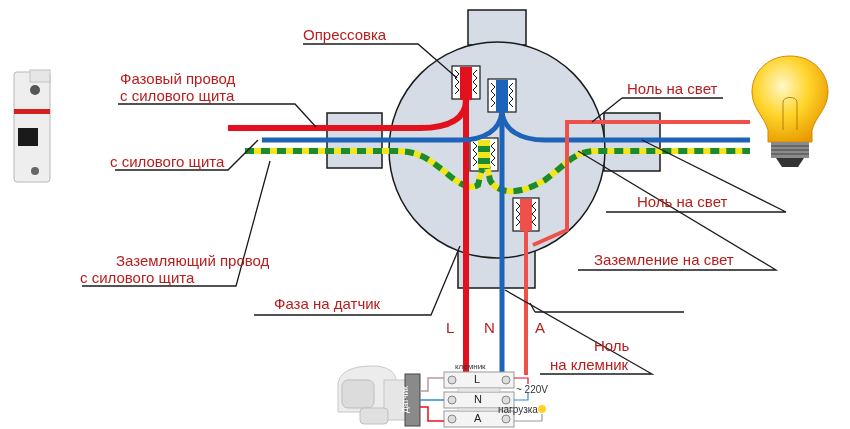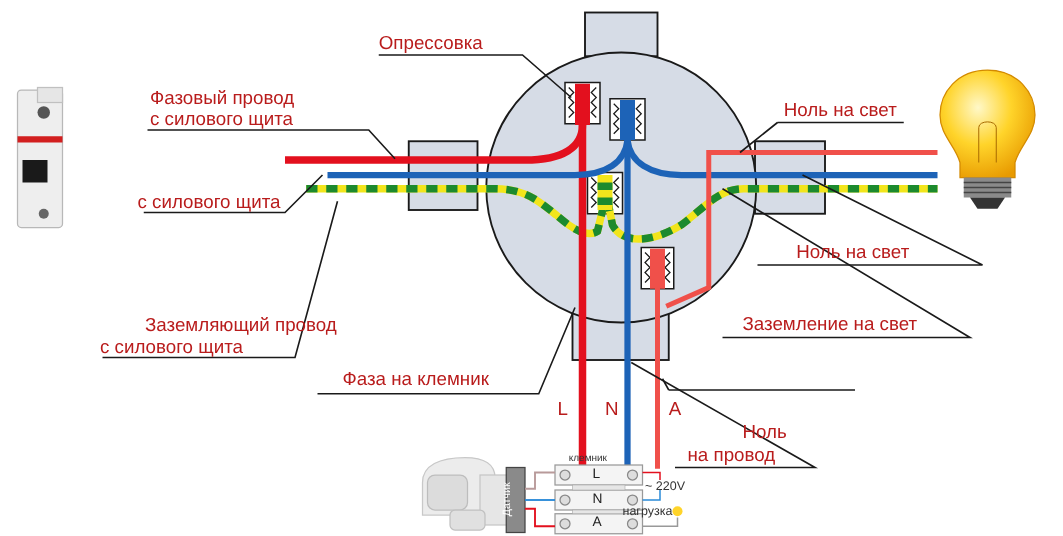--- a/index.html
+++ b/index.html
@@ -146,23 +146,23 @@
 
   <div class="lbl" style="left:68px;top:252px;margin-left:48px;">Заземляющий провод</div>
   <div class="lbl" style="left:80px;top:269px;">с силового щита</div>
 
   <div class="lbl" style="left:303px;top:26px;">Опрессовка</div>
 
   <div class="lbl" style="left:627px;top:80px;">Ноль на свет</div>
   <div class="lbl" style="left:637px;top:193px;text-align:center;">Ноль на свет</div>
   <div class="lbl" style="left:594px;top:251px;">Заземление на свет</div>
 
-  <div class="lbl" style="left:274px;top:295px;">Фаза на клемник</div>
+  <div class="lbl" style="left:274px;top:295px;">Фаза на датчик</div>
   <div class="lbl" style="left:594px;top:337px;">Ноль</div>
-  <div class="lbl" style="left:550px;top:356px;">на провод</div>
+  <div class="lbl" style="left:550px;top:356px;">на клемник</div>
 
   <div class="lbl" style="left:446px;top:319px;">L</div>
   <div class="lbl" style="left:484px;top:319px;">N</div>
   <div class="lbl" style="left:535px;top:319px;">A</div>
 
   
   <div class="tiny" style="left:455px;top:362px;font-size:8px;">клемник</div>
   <div class="tiny" style="left:400px;top:413px;transform:rotate(-90deg);transform-origin:left top;color:#fff;font-size:8.5px;">Датчик</div>
   <div class="term-letter" style="left:474px;top:373px;">L</div>
   <div class="term-letter" style="left:474px;top:393px;">N</div>

